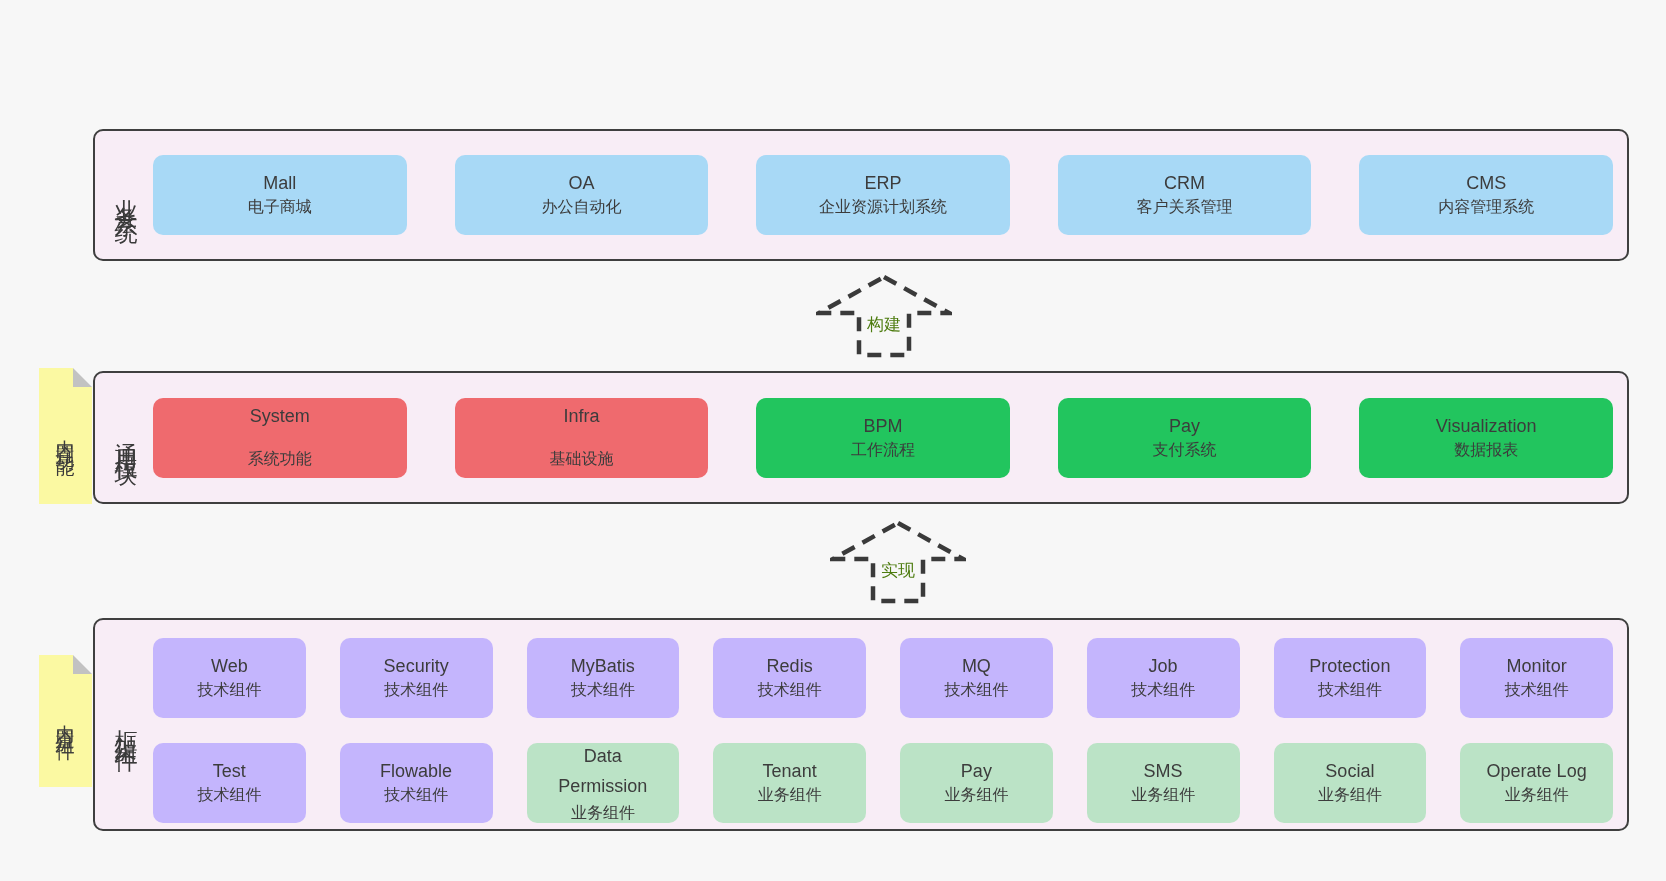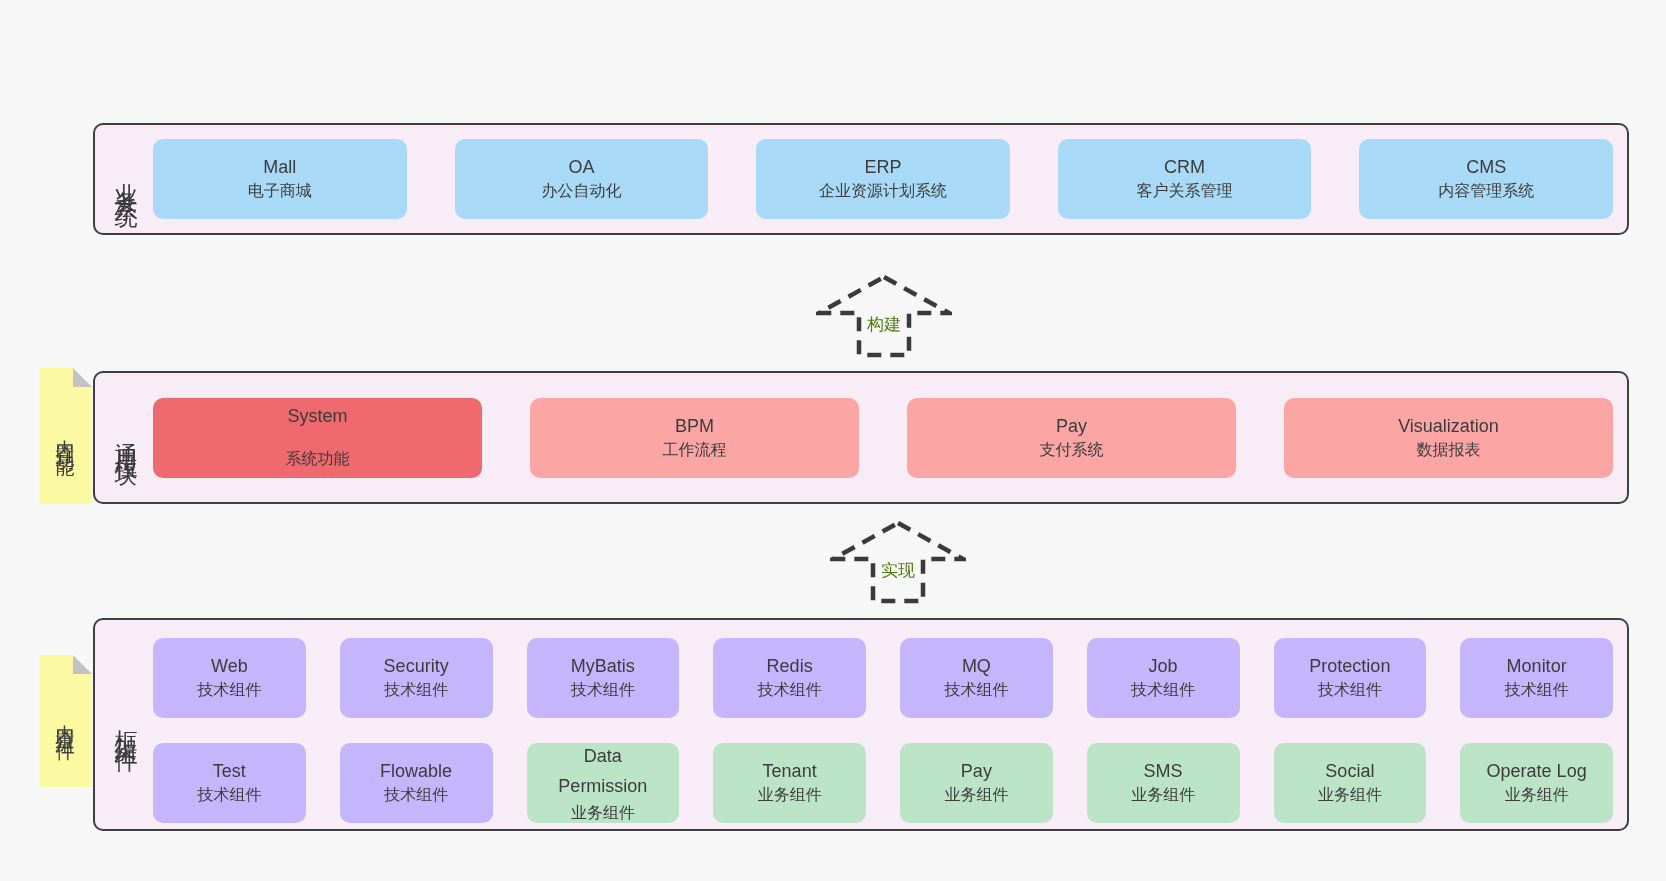--- a/index.html
+++ b/index.html
@@ -29,21 +29,21 @@
   
   .box{
     flex:1;height:80px;border-radius:10px;display:flex;flex-direction:column;
     align-items:center;justify-content:center;text-align:center;line-height:24px;
   }
   .box .t1{font-size:18px;}
   .box .t2{font-size:16px;}
   .box .t1.wrap{max-width:108px;line-height:30px;}
   .box.c-blue{background:#a8d9f6;}
   .box.c-red{background:#ef6a6e;gap:19px;}
-  .box.c-pink{background:#fca5a5;}
+  .box.c-pink{background:#22c55e;}
   .box.c-green{background:#c4b5fd;}
   .box.c-lightgreen{background:#bbe3c6;}
   
   .tag{
     position:absolute;width:53px;background:#fbf9a2;
     display:flex;align-items:center;justify-content:center;
   }
   .tag-fold{
     position:absolute;top:0;right:0;width:0;height:0;
     border-right:19px solid #f7f7f7;border-bottom:19px solid #c2c2c2;
@@ -58,21 +58,21 @@
   .arrow-label{
     position:absolute;left:50%;top:38px;transform:translateX(-50%);
     background:#f7f7f7;padding:1px 3px;font-size:17px;color:#4d7c0f;white-space:nowrap;
   }
 </style>
 </head>
 <body>
 
 <div class="canvas">
 
-  <section class="panel" style="left:93px;top:123px;width:1536px;height:112px;">
+  <section class="panel" style="left:93px;top:129px;width:1536px;height:132px;">
     <div class="panel-label">业务系统</div>
     <div class="boxes-row">
       <div class="box c-blue">
         <div class="t1">Mall</div>
         <div class="t2">电子商城</div>
       </div>
       <div class="box c-blue">
         <div class="t1">OA</div>
         <div class="t2">办公自动化</div>
       </div>
@@ -102,20 +102,24 @@
     <span class="tag-fold"></span>
     <span class="tag-text">内置功能</span>
   </div>
   <section class="panel" style="left:93px;top:371px;width:1536px;height:133px;">
     <div class="panel-label">通用模块</div>
     <div class="boxes-row">
       <div class="box c-red">
         <div class="t1">System</div>
         <div class="t2">系统功能</div>
       </div>
+      <div class="box c-red">
+        <div class="t1">Infra</div>
+        <div class="t2">基础设施</div>
+      </div>
       <div class="box c-pink">
         <div class="t1">BPM</div>
         <div class="t2">工作流程</div>
       </div>
       <div class="box c-pink">
         <div class="t1">Pay</div>
         <div class="t2">支付系统</div>
       </div>
       <div class="box c-pink">
         <div class="t1">Visualization</div>

